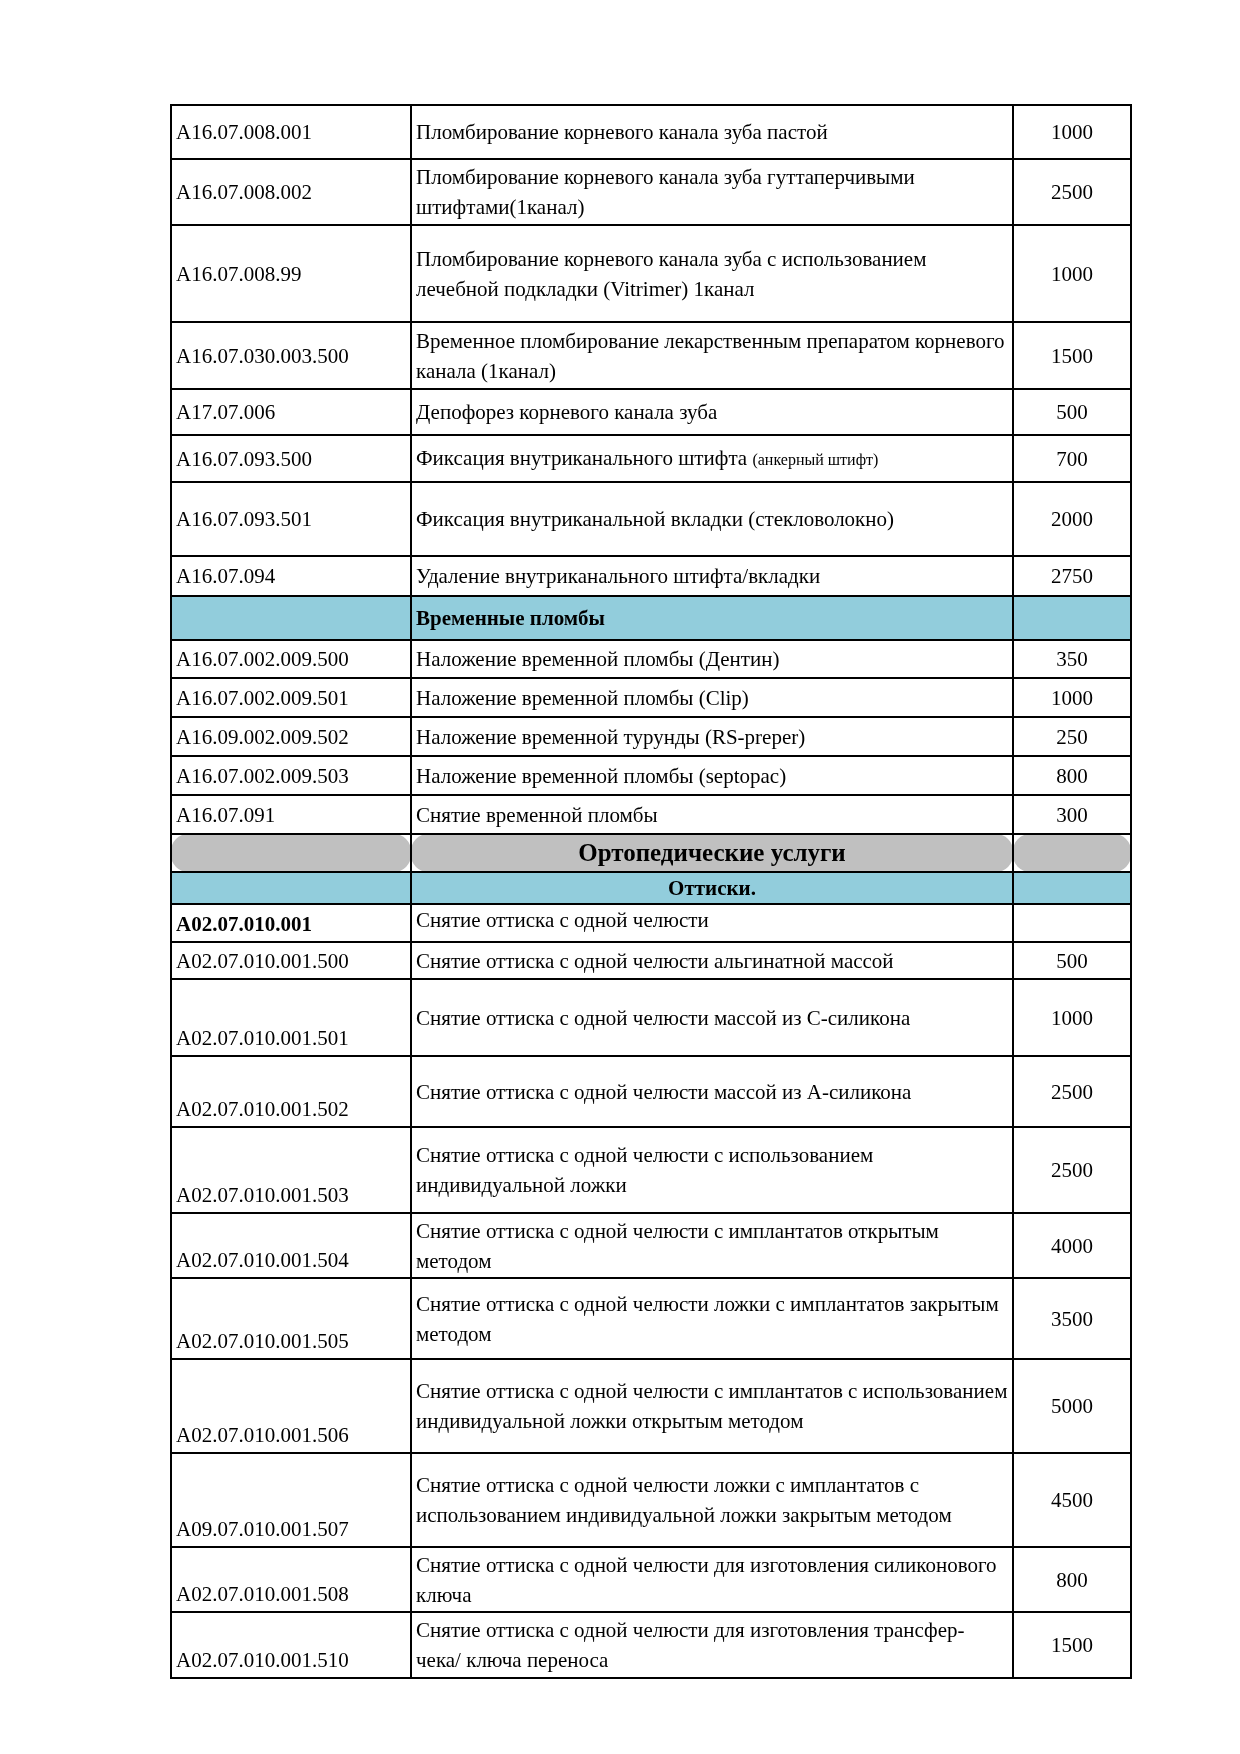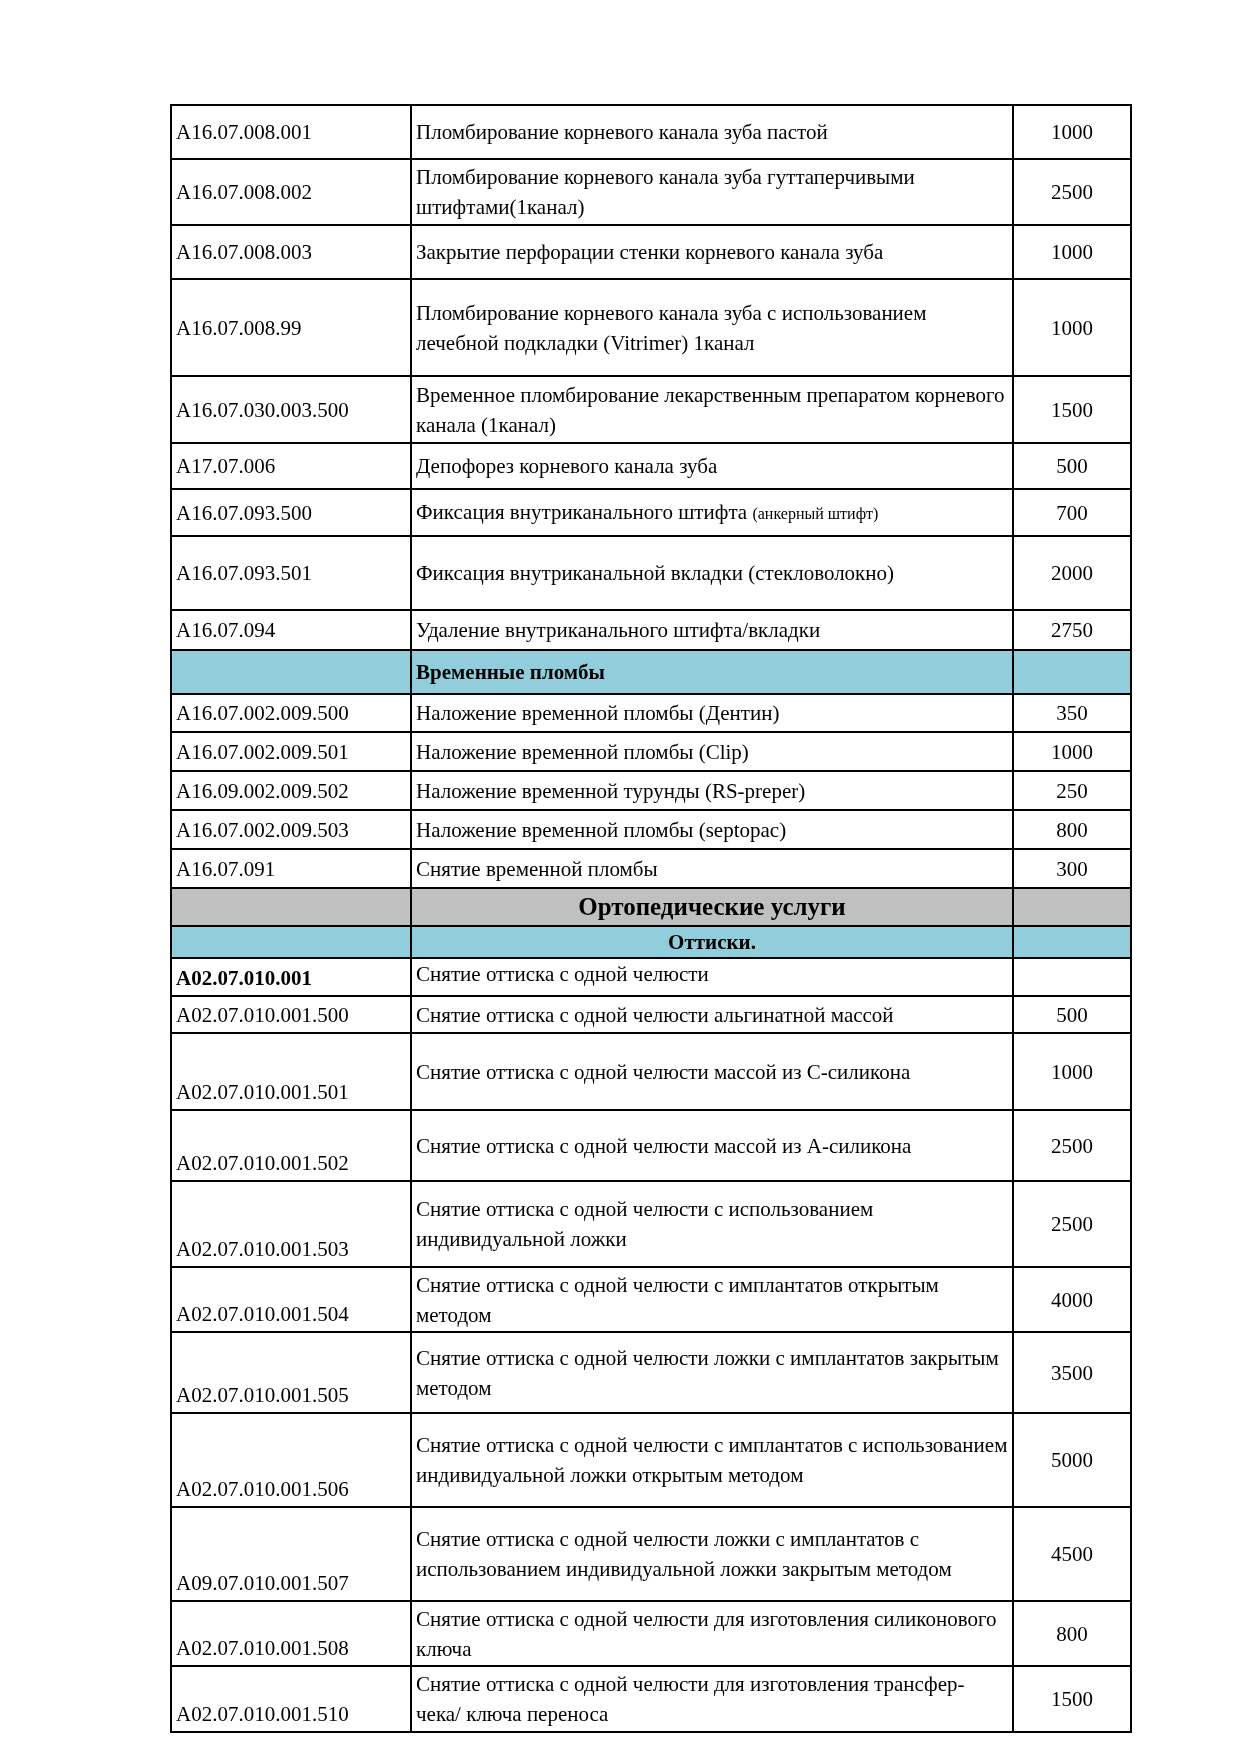--- a/index.html
+++ b/index.html
@@ -10,43 +10,38 @@
   table.price td { border:2.5px solid #000; padding:0 4px; font-size:21px;
                    line-height:30px; vertical-align:middle; box-sizing:border-box; }
   td.code { width:240px; }
   td.code.bottom { vertical-align:bottom; padding-bottom:2px; }
   td.code.bold { font-weight:bold; vertical-align:bottom; padding-bottom:2px; }
   td.desc { width:602px; }
   td.desc.top { vertical-align:top; }
   td.price-cell { width:118px; text-align:center; }
   .small { font-size:16px; }
   tr.sect-blue td { background:#92cddc; font-weight:bold; }
-  tr.sect-gray td { background:#c0c0c0; font-weight:bold; }
+  tr.sect-gray td { background:#c0c0c0; font-weight:bold;border-radius:17px; }
   tr.sect-blue td.desc.center, tr.sect-gray td.desc.center { text-align:center; }
   tr.sect-gray td.desc { font-size:25px; }
 </style>
 </head>
 <body>
 
 <table class="price">
   <tbody id="tbody">
       <tr style="height: 54px;">
         <td class="code">A16.07.008.001</td>
         <td class="desc"><span>Пломбирование корневого канала зуба пастой</span></td>
         <td class="price-cell">1000</td>
       </tr>
       <tr style="height: 66px;">
         <td class="code">A16.07.008.002</td>
         <td class="desc"><span>Пломбирование корневого канала зуба гуттаперчивыми штифтами(1канал)</span></td>
         <td class="price-cell">2500</td>
-      </tr>
-      <tr style="height: 54px;">
-        <td class="code">A16.07.008.003</td>
-        <td class="desc"><span>Закрытие перфорации стенки корневого канала зуба</span></td>
-        <td class="price-cell">1000</td>
       </tr>
       <tr style="height: 97px;">
         <td class="code">A16.07.008.99</td>
         <td class="desc"><span>Пломбирование корневого канала зуба с использованием лечебной подкладки (Vitrimer) 1канал</span></td>
         <td class="price-cell">1000</td>
       </tr>
       <tr style="height: 67px;">
         <td class="code">A16.07.030.003.500</td>
         <td class="desc"><span>Временное пломбирование лекарственным препаратом корневого канала (1канал)</span></td>
         <td class="price-cell">1500</td>

